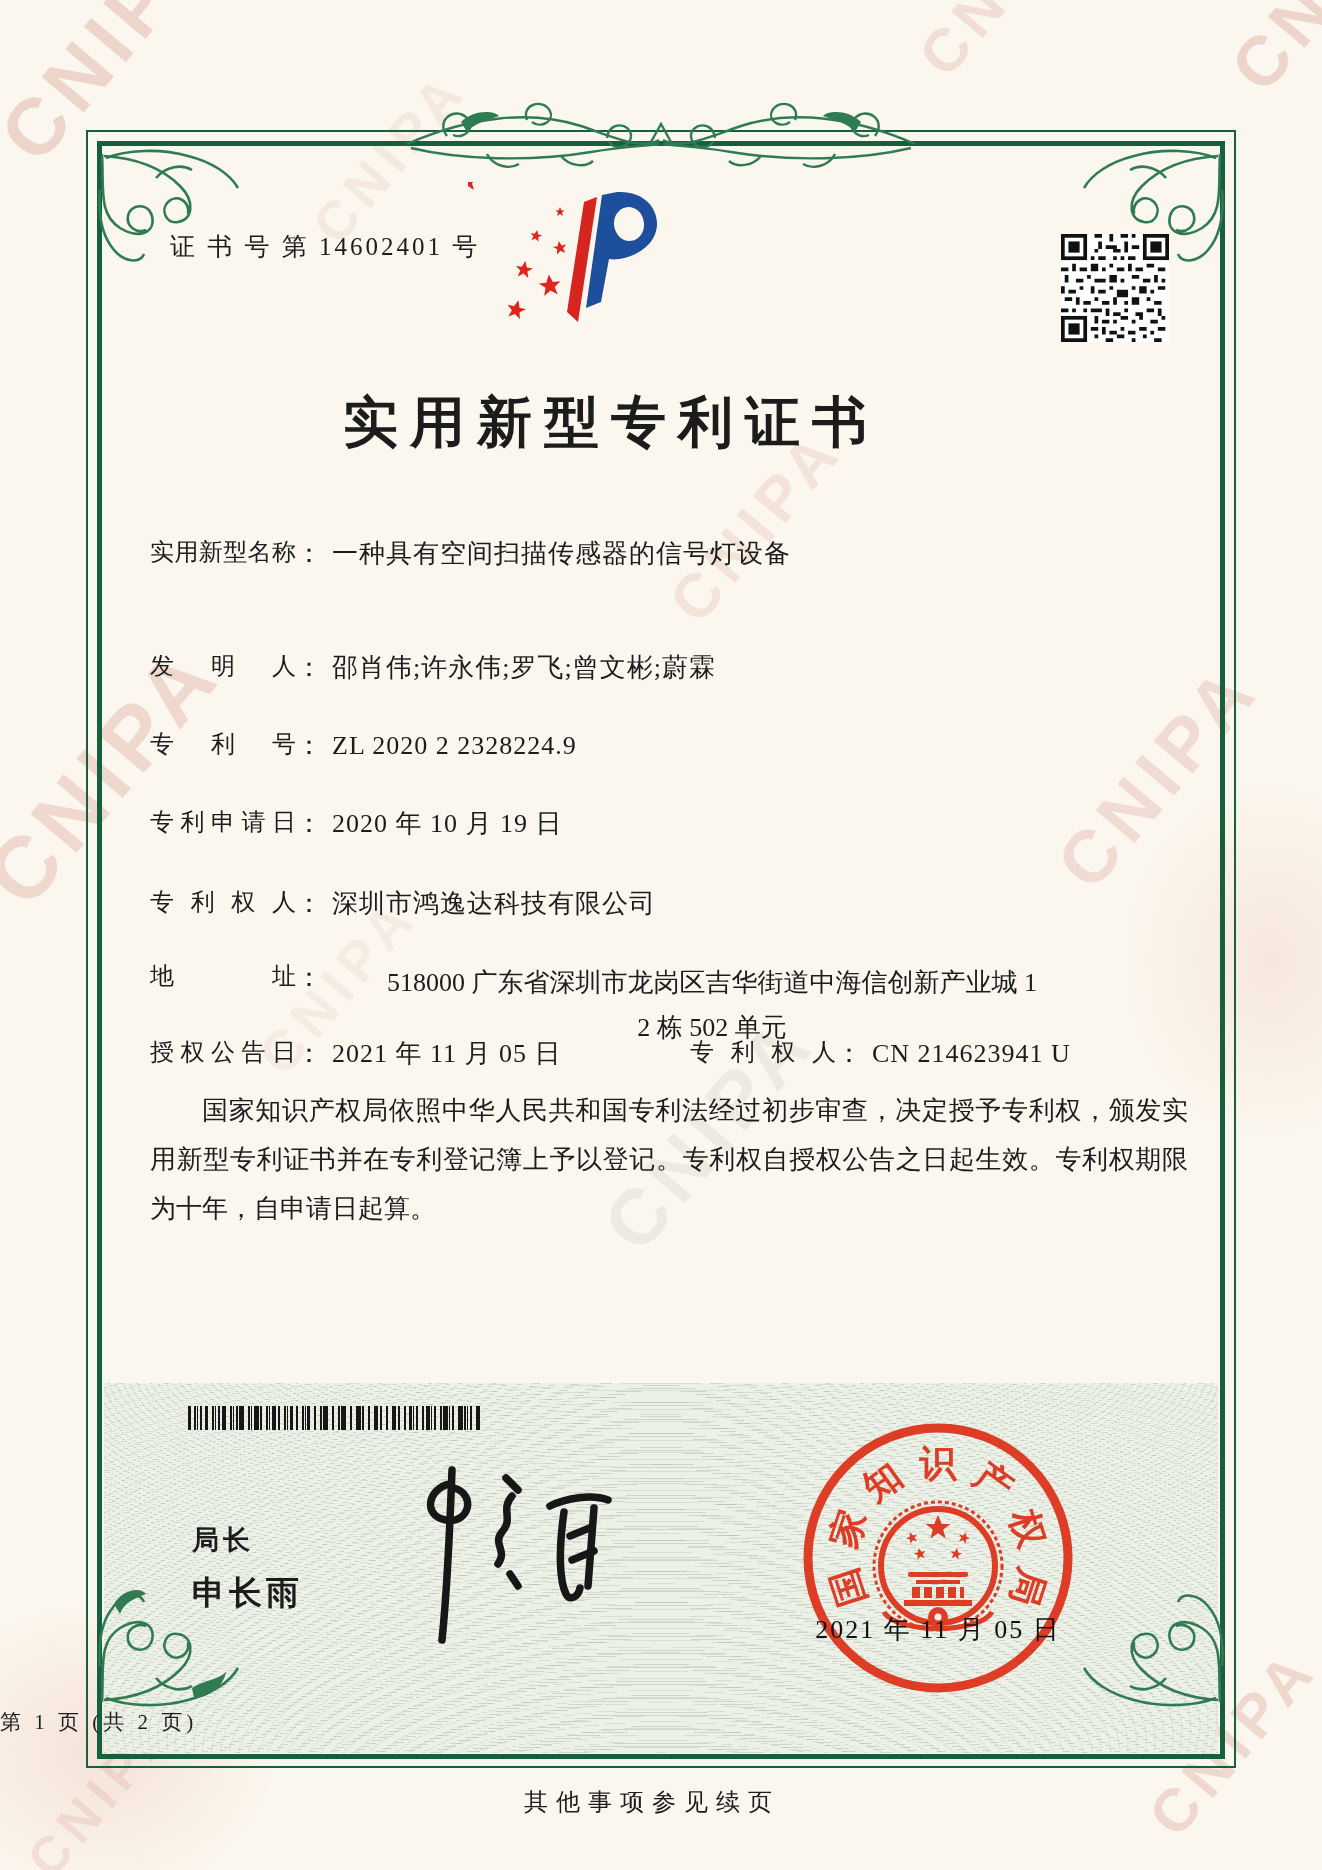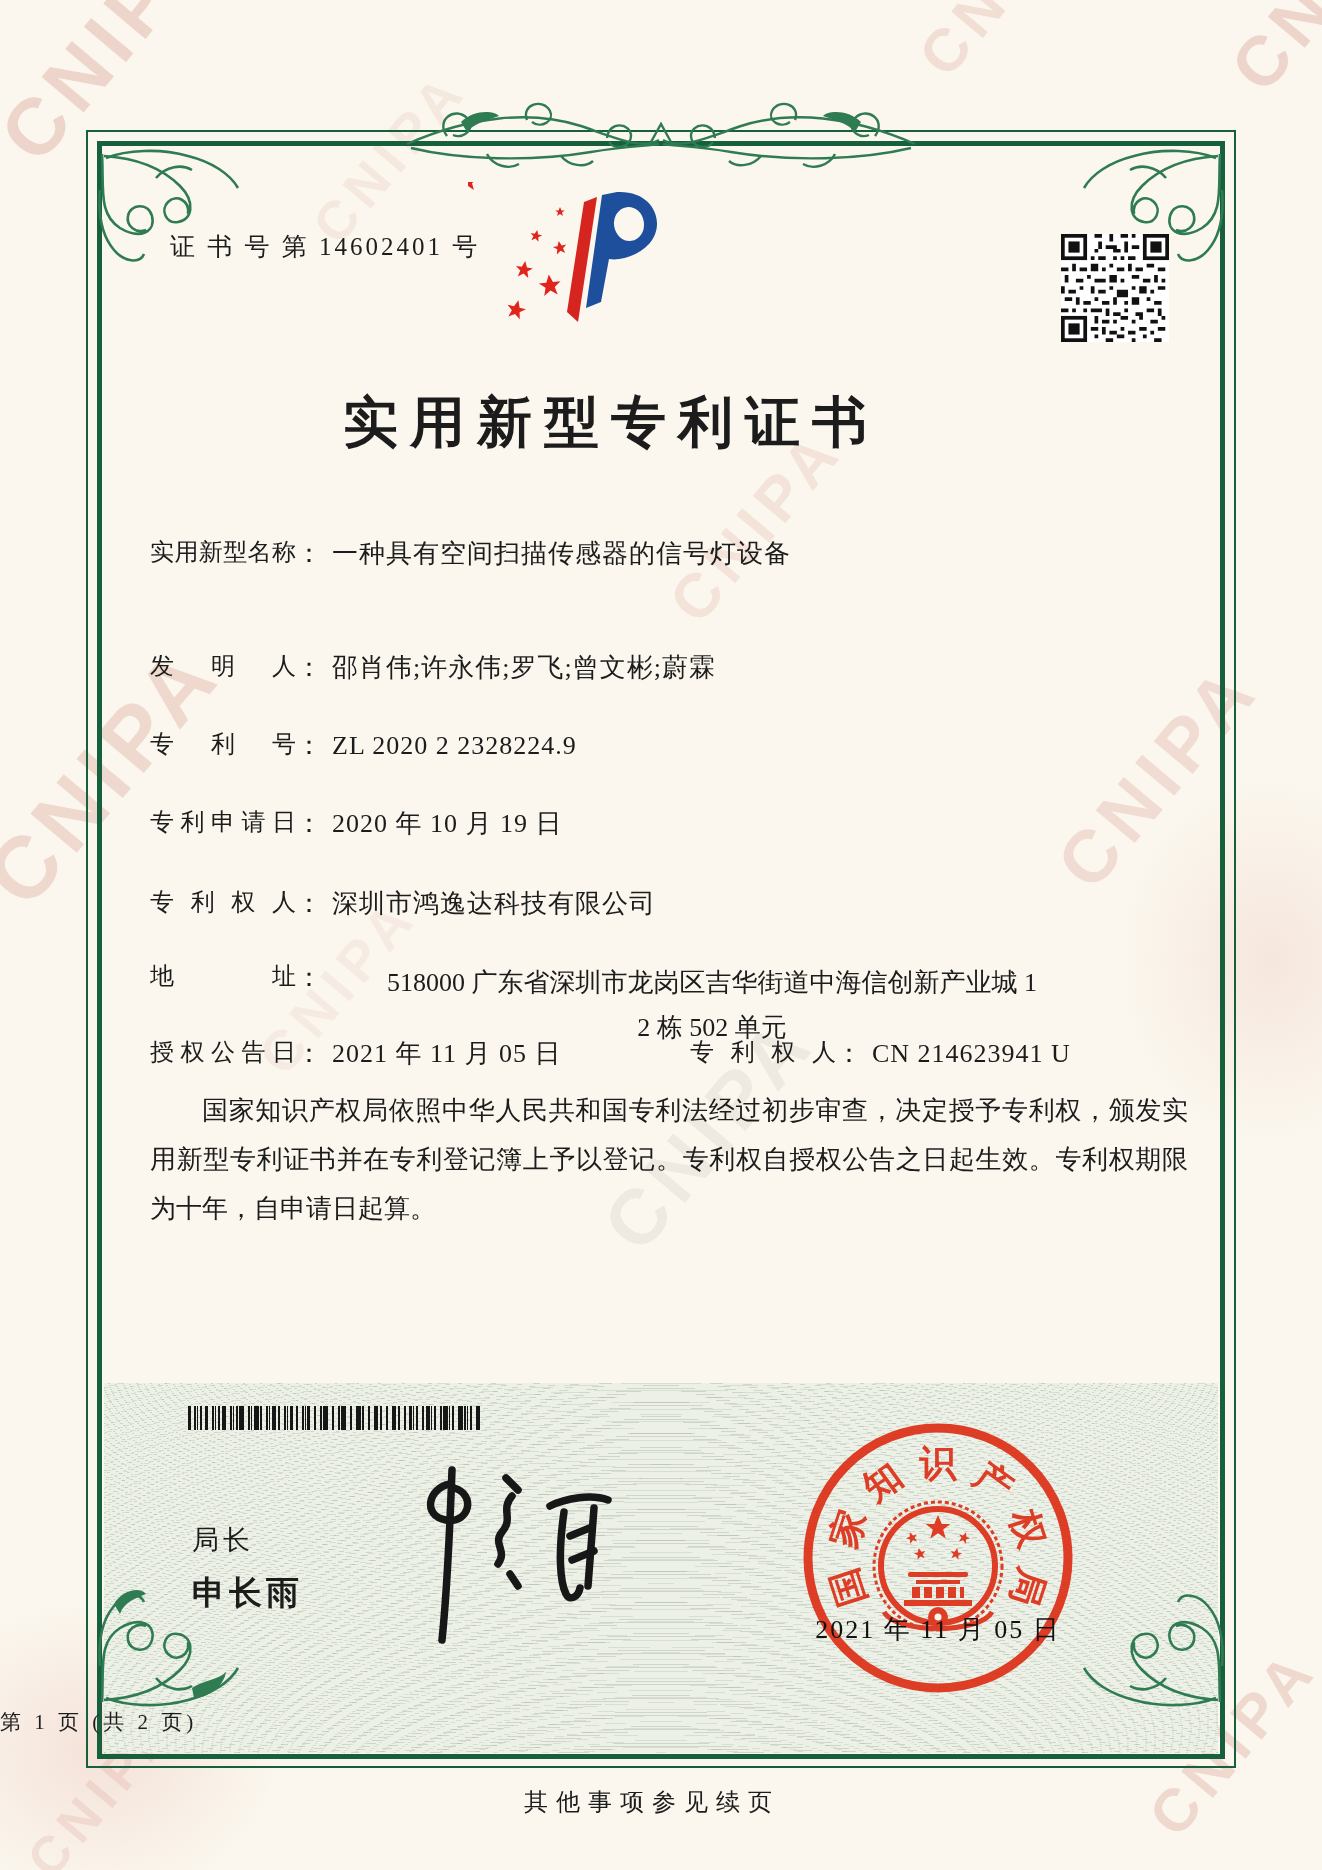--- a/index.html
+++ b/index.html
@@ -54,21 +54,21 @@
   
   .barcode{
     left:188px;top:1406px;width:292px;height:24px;
     background-image:
       repeating-linear-gradient(90deg,#161616 0 2px,transparent 2px 6px),
       repeating-linear-gradient(90deg,#161616 0 1px,transparent 1px 9px),
       repeating-linear-gradient(90deg,#161616 0 3px,transparent 3px 17px);
   }
 
   
-  .signer-title{left:192px;top:1522px;font-size:27px;font-weight:normal;font-family:"Liberation Sans","DejaVu Sans",sans-serif;letter-spacing:4px;}
+  .signer-title{left:192px;top:1522px;font-size:27px;font-weight:bold;font-family:"Liberation Sans","DejaVu Sans",sans-serif;letter-spacing:4px;}
   .signer-name{left:192px;top:1571px;font-size:33px;font-weight:bold;font-family:"Liberation Sans","DejaVu Sans",sans-serif;letter-spacing:4px;}
 
   
   .seal{left:796px;top:1416px;width:284px;height:284px;opacity:.93;}
   .seal-date{left:796px;top:1612px;width:284px;text-align:center;font-size:26px;letter-spacing:2px;color:#111;}
 
   
   .page-info{left:0;width:1290px;top:1708px;text-align:left;font-size:21px;letter-spacing:4px;}
   .cont-note{left:0;width:1304px;top:1786px;text-align:center;font-size:24px;letter-spacing:8px;}
 

